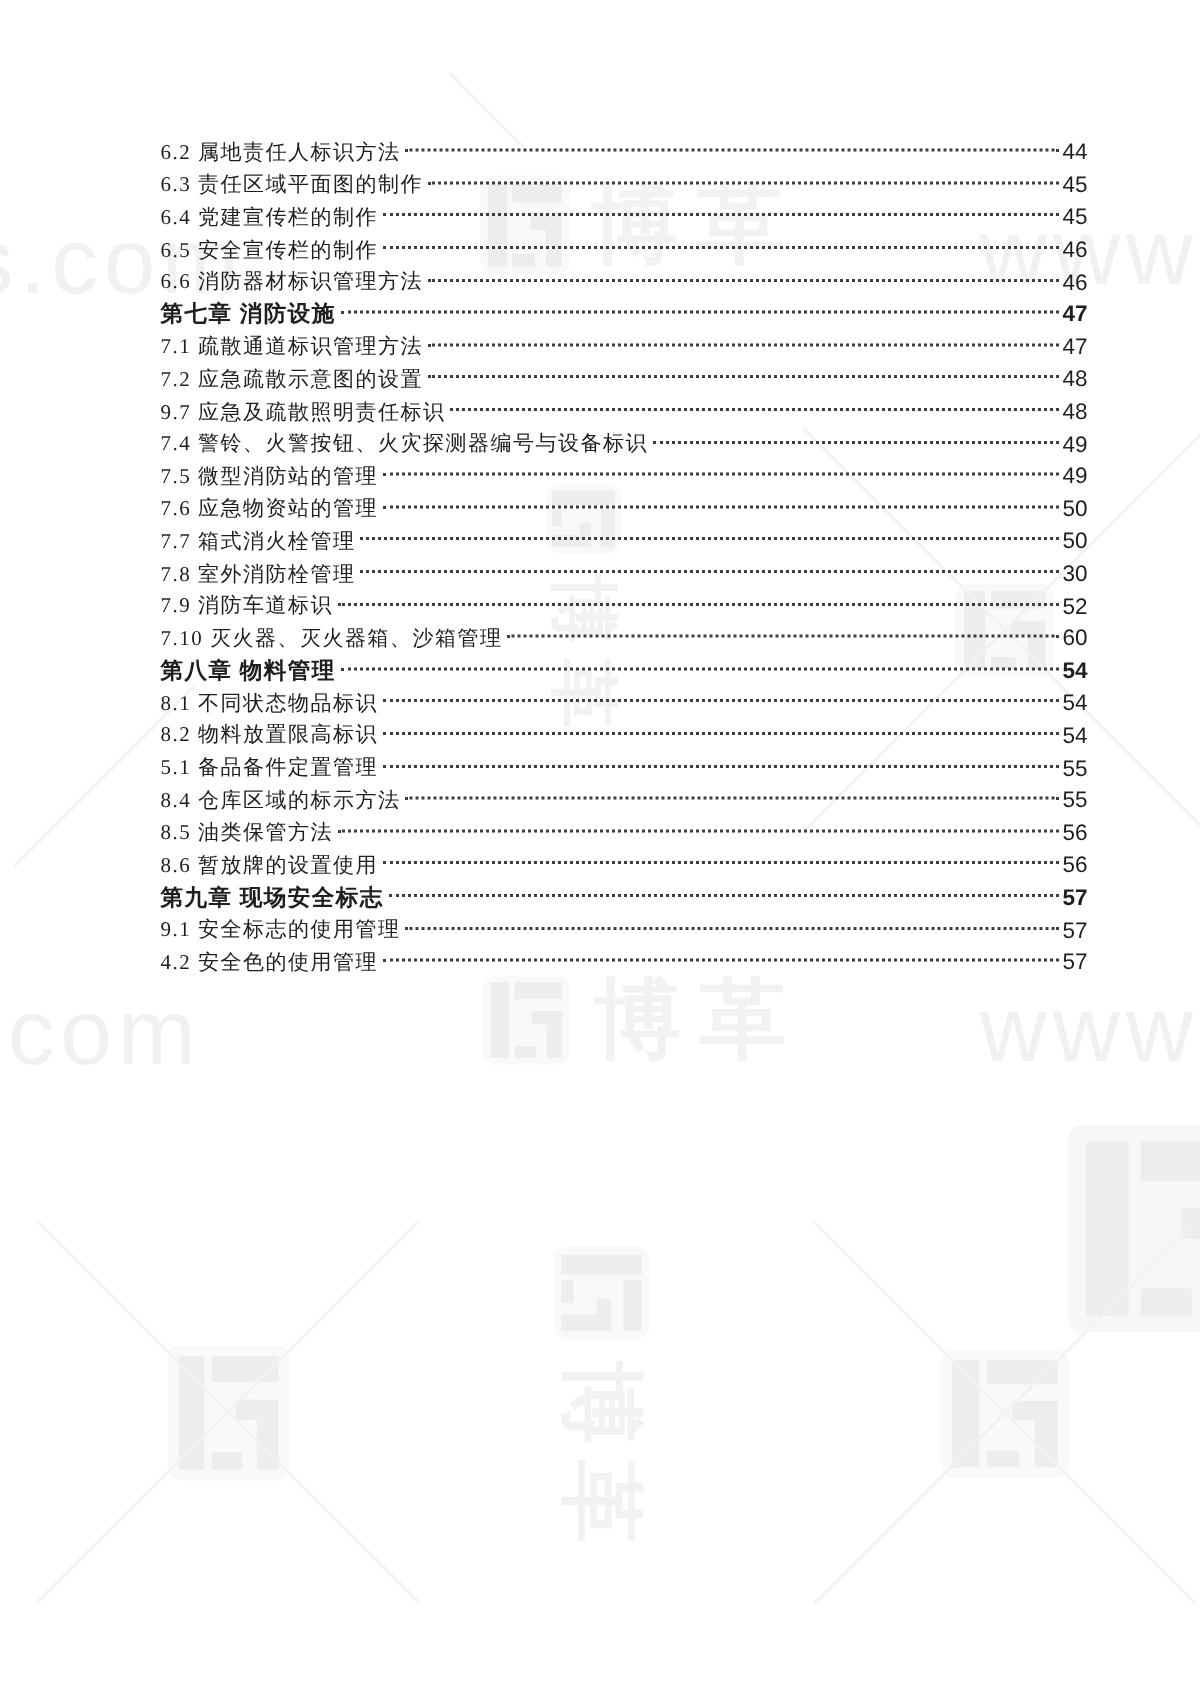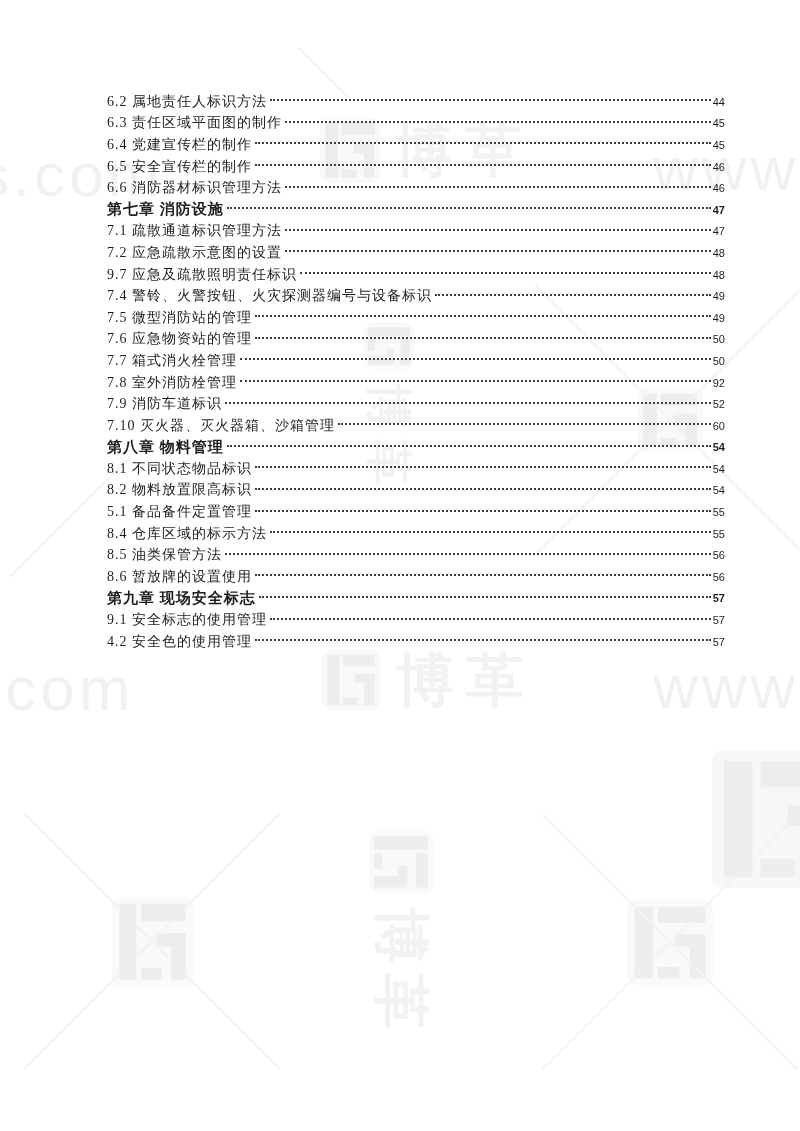--- a/index.html
+++ b/index.html
@@ -50,21 +50,21 @@
   }
   .toc-row.chapter{font-weight:bold;font-size:15px;}
   .toc-label{white-space:nowrap;}
   .toc-leader{
     flex:1;min-width:8px;
     border-bottom:2px dotted #3d3d3d;
     margin:0 2px 3px 3px;
   }
   .toc-page{
     font-family:"Liberation Sans","DejaVu Sans",sans-serif;
-    font-size:11px;color:#1e1e1e;letter-spacing:0;
+    font-size:15px;color:#1e1e1e;letter-spacing:0;
     white-space:nowrap;
   }
 </style>
 </head>
 <body>
 
 <div class="page">
 
   <div class="wm wm-url" style="left:-22px;top:144px;">s.com</div>
   <div class="wm wm-url" style="left:653px;top:138px;">www</div>
@@ -245,21 +245,21 @@
         <span class="toc-page">50</span>
       </div>
       <div class="toc-row">
         <span class="toc-label">7.7 箱式消火栓管理</span>
         <span class="toc-leader"></span>
         <span class="toc-page">50</span>
       </div>
       <div class="toc-row">
         <span class="toc-label">7.8 室外消防栓管理</span>
         <span class="toc-leader"></span>
-        <span class="toc-page">92</span>
+        <span class="toc-page">30</span>
       </div>
       <div class="toc-row">
         <span class="toc-label">7.9 消防车道标识</span>
         <span class="toc-leader"></span>
         <span class="toc-page">52</span>
       </div>
       <div class="toc-row">
         <span class="toc-label">7.10 灭火器、灭火器箱、沙箱管理</span>
         <span class="toc-leader"></span>
         <span class="toc-page">60</span>

